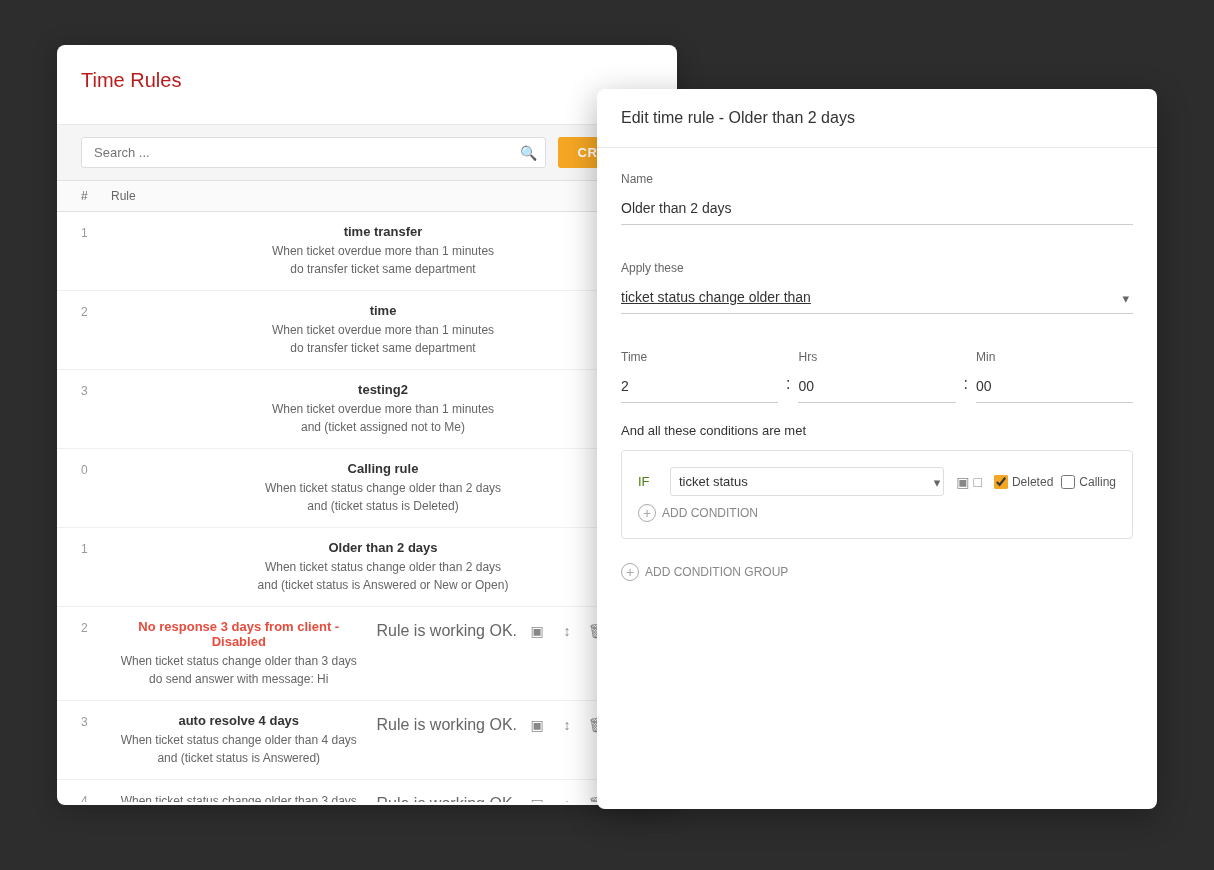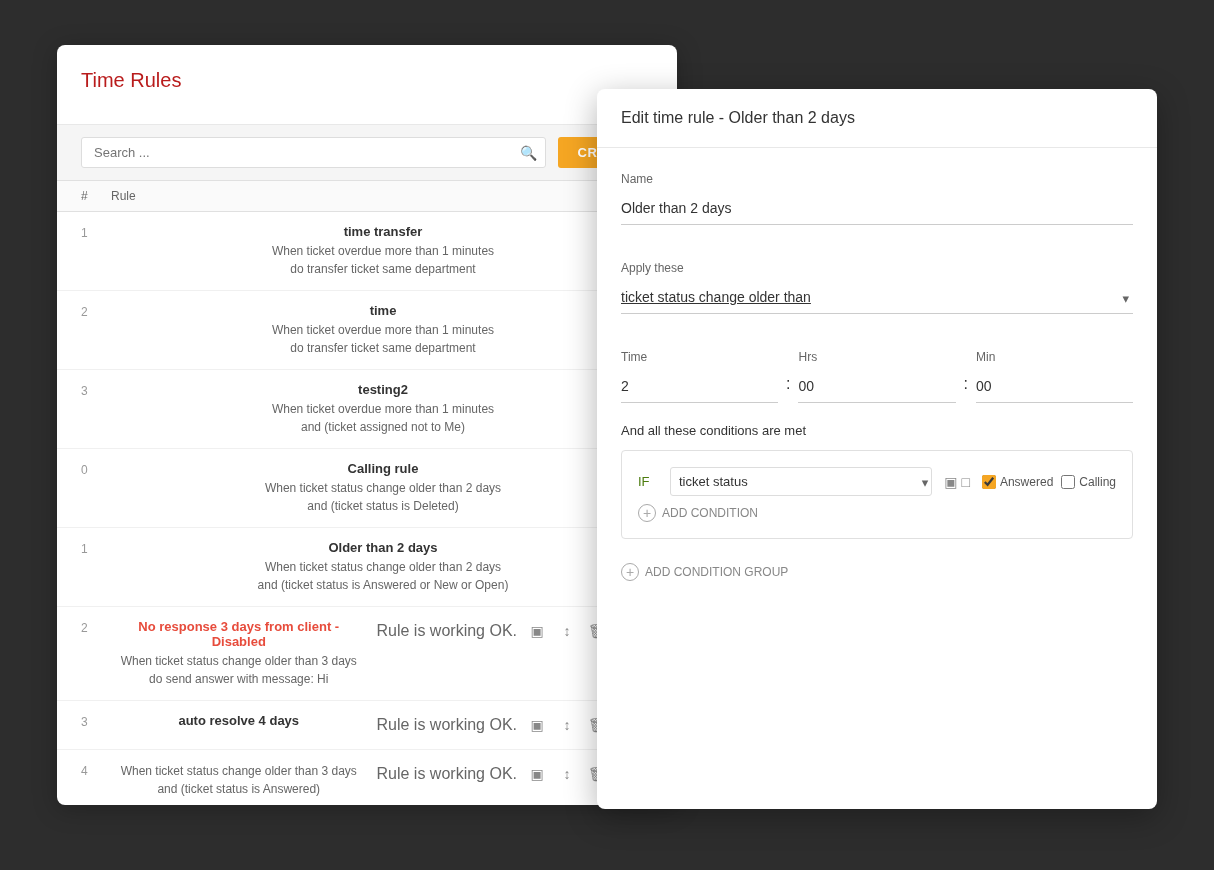--- a/index.html
+++ b/index.html
@@ -476,20 +476,21 @@
         <span class="action-icon" style="cursor:pointer;">↕</span>
         <span class="action-icon" style="cursor:pointer;">🗑</span>
       </div>
             <div class="toggle off"></div>
           </div>
         </div>
         <div style="display: flex; align-items: flex-start; padding: 12px 24px; border-bottom: 1px solid rgb(240, 240, 240); gap: 12px;">
           <div class="rule-num">3</div>
           <div class="rule-content">
             <div class="rule-name">auto resolve 4 days</div>
+            <div class="rule-desc">When ticket status change older than 4 days<br>and (ticket status is Answered)</div>
           </div>
           <div style="display: flex; align-items: center; gap: 8px; margin-left: auto; flex-shrink: 0;">
             <span class="rule-status">Rule is working OK.</span>
             <div class="action-icons">
         <span class="action-icon" style="cursor:pointer;">▣</span>
         <span class="action-icon" style="cursor:pointer;">↕</span>
         <span class="action-icon" style="cursor:pointer;">🗑</span>
       </div>
             <div class="toggle on"></div>
           </div>
@@ -564,21 +565,21 @@
               <option>ticket status</option><option>ticket assigned</option><option>ticket overdue</option></select>
               <span class="select-arrow">▾</span>
             </div>
             <div class="condition-checkboxes" id="condition-checkboxes">
             <span style="display: flex; align-items: center; gap: 4px; margin-right: 4px;">
     <span style="cursor:pointer;color:#888;font-size:14px;">▣</span>
     <span style="cursor:pointer;color:#888;font-size:14px;">□</span>
   </span>
                 <div class="checkbox-item">
                   <input type="checkbox" checked="" style="">
-                  <span>Answered</span>
+                  <span>Deleted</span>
                 </div>
                 <div class="checkbox-item">
                   <input type="checkbox" style="">
                   <span>Calling</span>
                 </div>
               </div>
           </div>
 
           <div class="add-condition-link">
             <div class="plus-circle">+</div>

